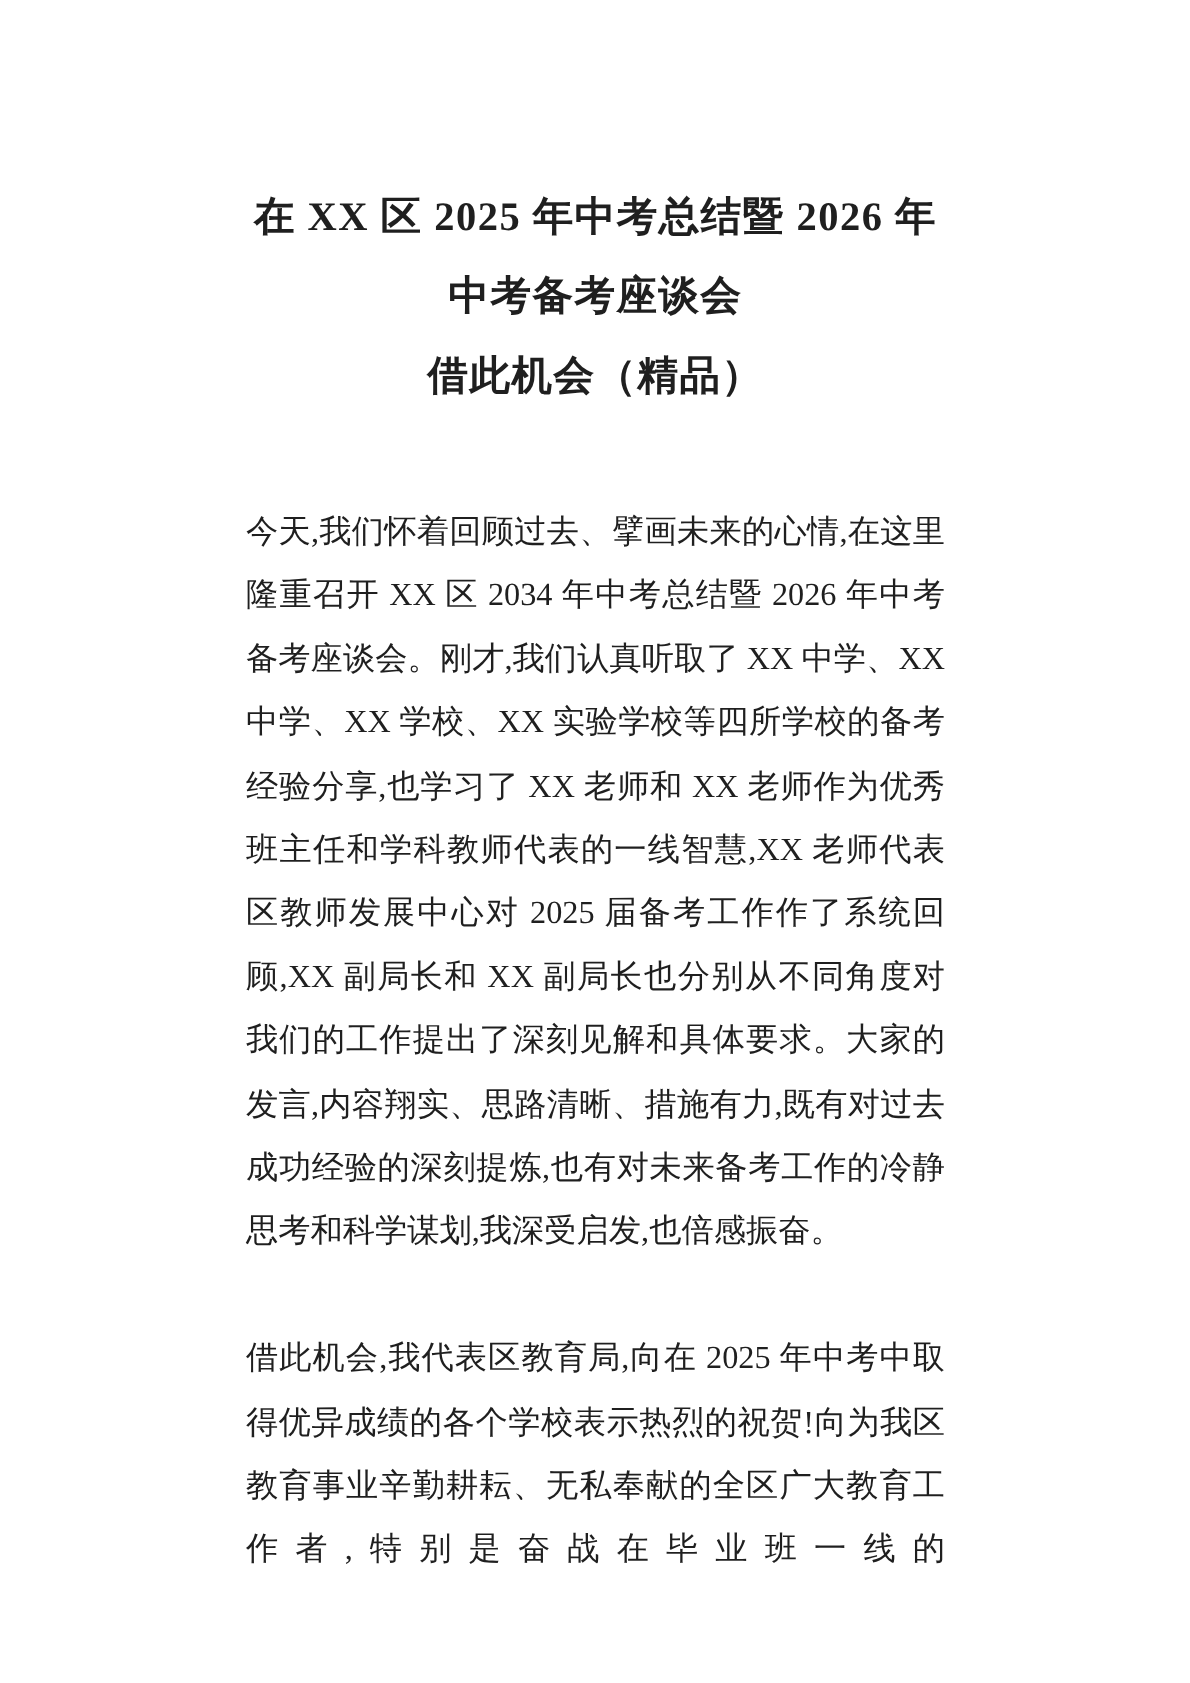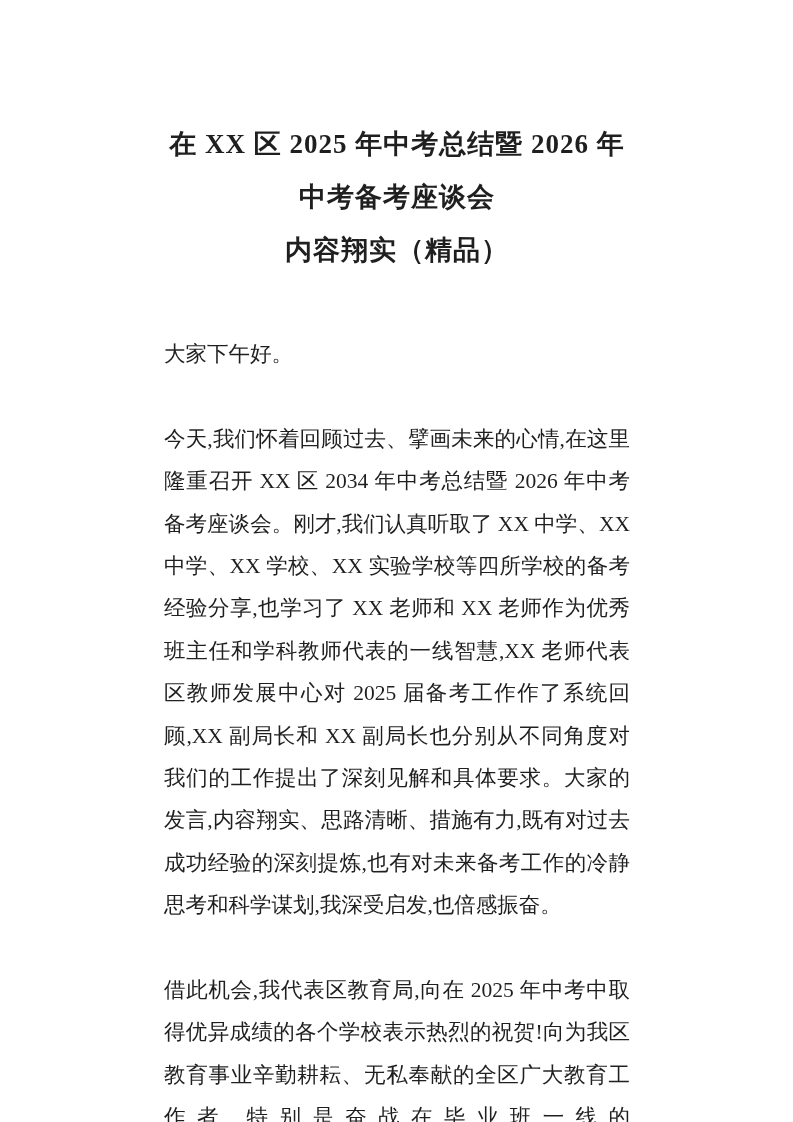--- a/index.html
+++ b/index.html
@@ -45,25 +45,24 @@
     text-align-last: justify;
   }
 </style>
 </head>
 <body>
 
 <div class="page">
 
   <h1 class="doc-title">
     <span class="title-line">在 XX 区 2025 年中考总结暨 2026 年中考备考座谈会</span>
-    <span class="title-line">内容翔实（精品）</span>
+    <span class="title-line">借此机会（精品）</span>
   </h1>
 
   <div class="doc-body">
 
-    <p>大家下午好。</p>
 
     <p>今天,我们怀着回顾过去、擘画未来的心情,在这里隆重召开 XX 区 2034 年中考总结暨 2026 年中考备考座谈会。刚才,我们认真听取了 XX 中学、XX 中学、XX 学校、XX 实验学校等四所学校的备考经验分享,也学习了 XX 老师和 XX 老师作为优秀班主任和学科教师代表的一线智慧,XX 老师代表区教师发展中心对 2025 届备考工作作了系统回顾,XX 副局长和 XX 副局长也分别从不同角度对我们的工作提出了深刻见解和具体要求。大家的发言,内容翔实、思路清晰、措施有力,既有对过去成功经验的深刻提炼,也有对未来备考工作的冷静思考和科学谋划,我深受启发,也倍感振奋。</p>
 
     <p class="continued">借此机会,我代表区教育局,向在 2025 年中考中取得优异成绩的各个学校表示热烈的祝贺!向为我区教育事业辛勤耕耘、无私奉献的全区广大教育工作者,特别是奋战在毕业班一线的</p>
   </div>
 
 </div>
 
 </body></html>

